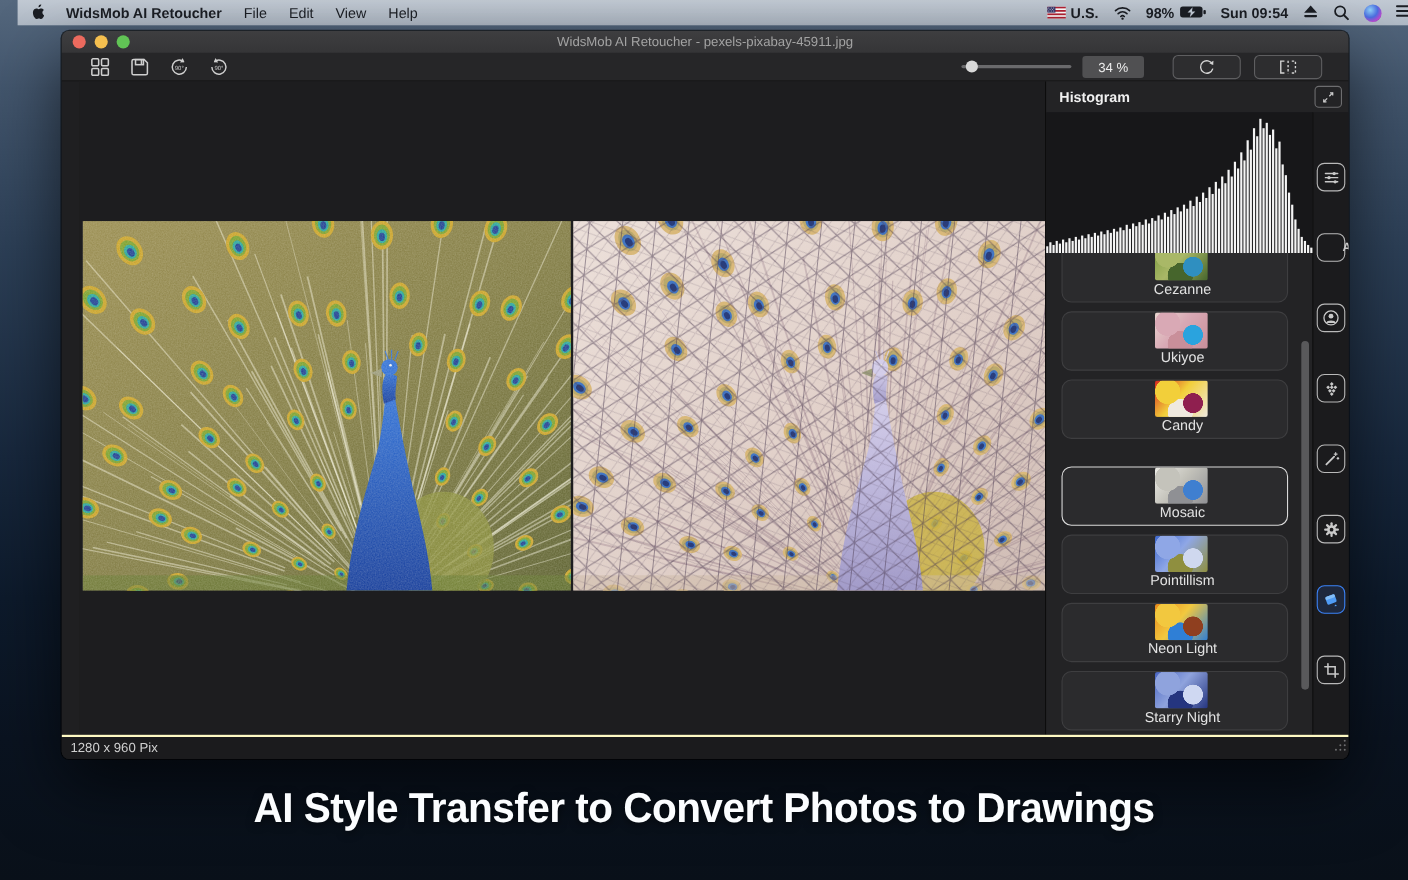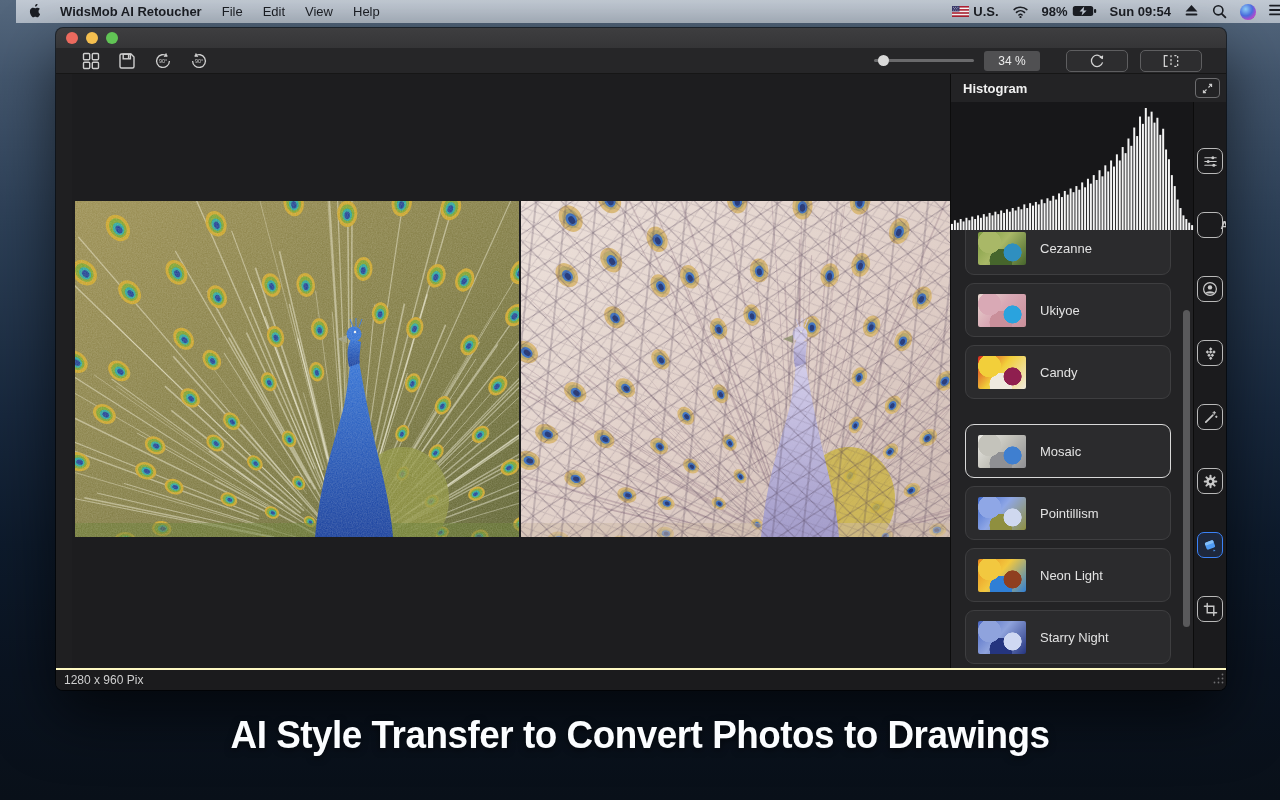--- a/index.html
+++ b/index.html
@@ -51,21 +51,21 @@
   .right-panel { width:276px; background:#232325; border-left:1px solid #0c0c0c; display:flex; flex-direction:column; flex:0 0 auto; }
   .panel-header { height:28px; display:flex; align-items:center; padding:0 6px 0 12px; flex:0 0 auto; }
   .panel-title { font-size:13px; font-weight:bold; color:#f0f0f0; }
   .panel-header .spacer { flex:1; }
   .expand-btn { width:25px; height:20px; border:1px solid #6d6d6f; border-radius:4px; display:flex; align-items:center; justify-content:center; }
   .panel-body { flex:1; display:flex; min-height:0; }
   .panel-left { width:243px; border-right:1px solid #0c0c0c; display:flex; flex-direction:column; position:relative; min-height:0; }
   .hist-plot { height:128px; background:#171719; flex:0 0 auto; }
   .style-list { flex:1; overflow:hidden; padding:0 23px 0 14px; }
   .style-card { width:206px; height:54px; background:#2b2b2d; border:1px solid #3e3e40; border-radius:9px;
-    display:flex; align-items:center; margin-bottom:8px; }
+    display:flex; align-items:center; margin-bottom:8px;flex-direction:column; }
   .style-card:first-child { margin-top:-9px; }
   .style-card.selected { border:1.5px solid #d9d9d9;margin-top:25px; }
   .style-thumb { width:48px; height:33px; border-radius:2px; margin-left:12px; flex:0 0 auto; background:#555; }
   .style-label { margin-left:14px; font-size:13px; color:#e2e2e2; }
   .list-scrollbar { position:absolute; right:3px; top:208px; width:7px; height:317px; border-radius:4px; background:#59595b; }
 
   .tool-strip { width:32px; background:#1b1b1d; display:flex; flex-direction:column; align-items:center; padding-top:46px; gap:38px; }
   .tool-btn { width:26px; height:26px; border:1.5px solid #b9b9b9; border-radius:7px; display:flex; align-items:center; justify-content:center; flex:0 0 auto; background:transparent; }
   .tool-btn svg { display:block; }
   .tool-btn.active { border-color:#3b82f7; background:rgba(47,114,230,.16); }
@@ -173,20 +173,21 @@
 </div>
 
 <div class="window">
 
   <div class="titlebar">
     <div class="traffic">
       <span style="background:#ec6a5e"></span>
       <span style="background:#f5bf4f"></span>
       <span style="background:#61c455"></span>
     </div>
+    <div class="win-title">WidsMob AI Retoucher - pexels-pixabay-45911.jpg</div>
   </div>
 
   <div class="toolbar">
     <div class="tb-group">
       <span class="tb-icon">
         <svg width="18" height="18" viewBox="0 0 18 18">
             <g fill="none" stroke="#cfcfcf" stroke-width="1.4">
               <rect x="1.5" y="1.5" width="6.2" height="6.2" rx="1"></rect>
               <rect x="10.3" y="1.5" width="6.2" height="6.2" rx="1"></rect>
               <rect x="1.5" y="10.3" width="6.2" height="6.2" rx="1"></rect>

